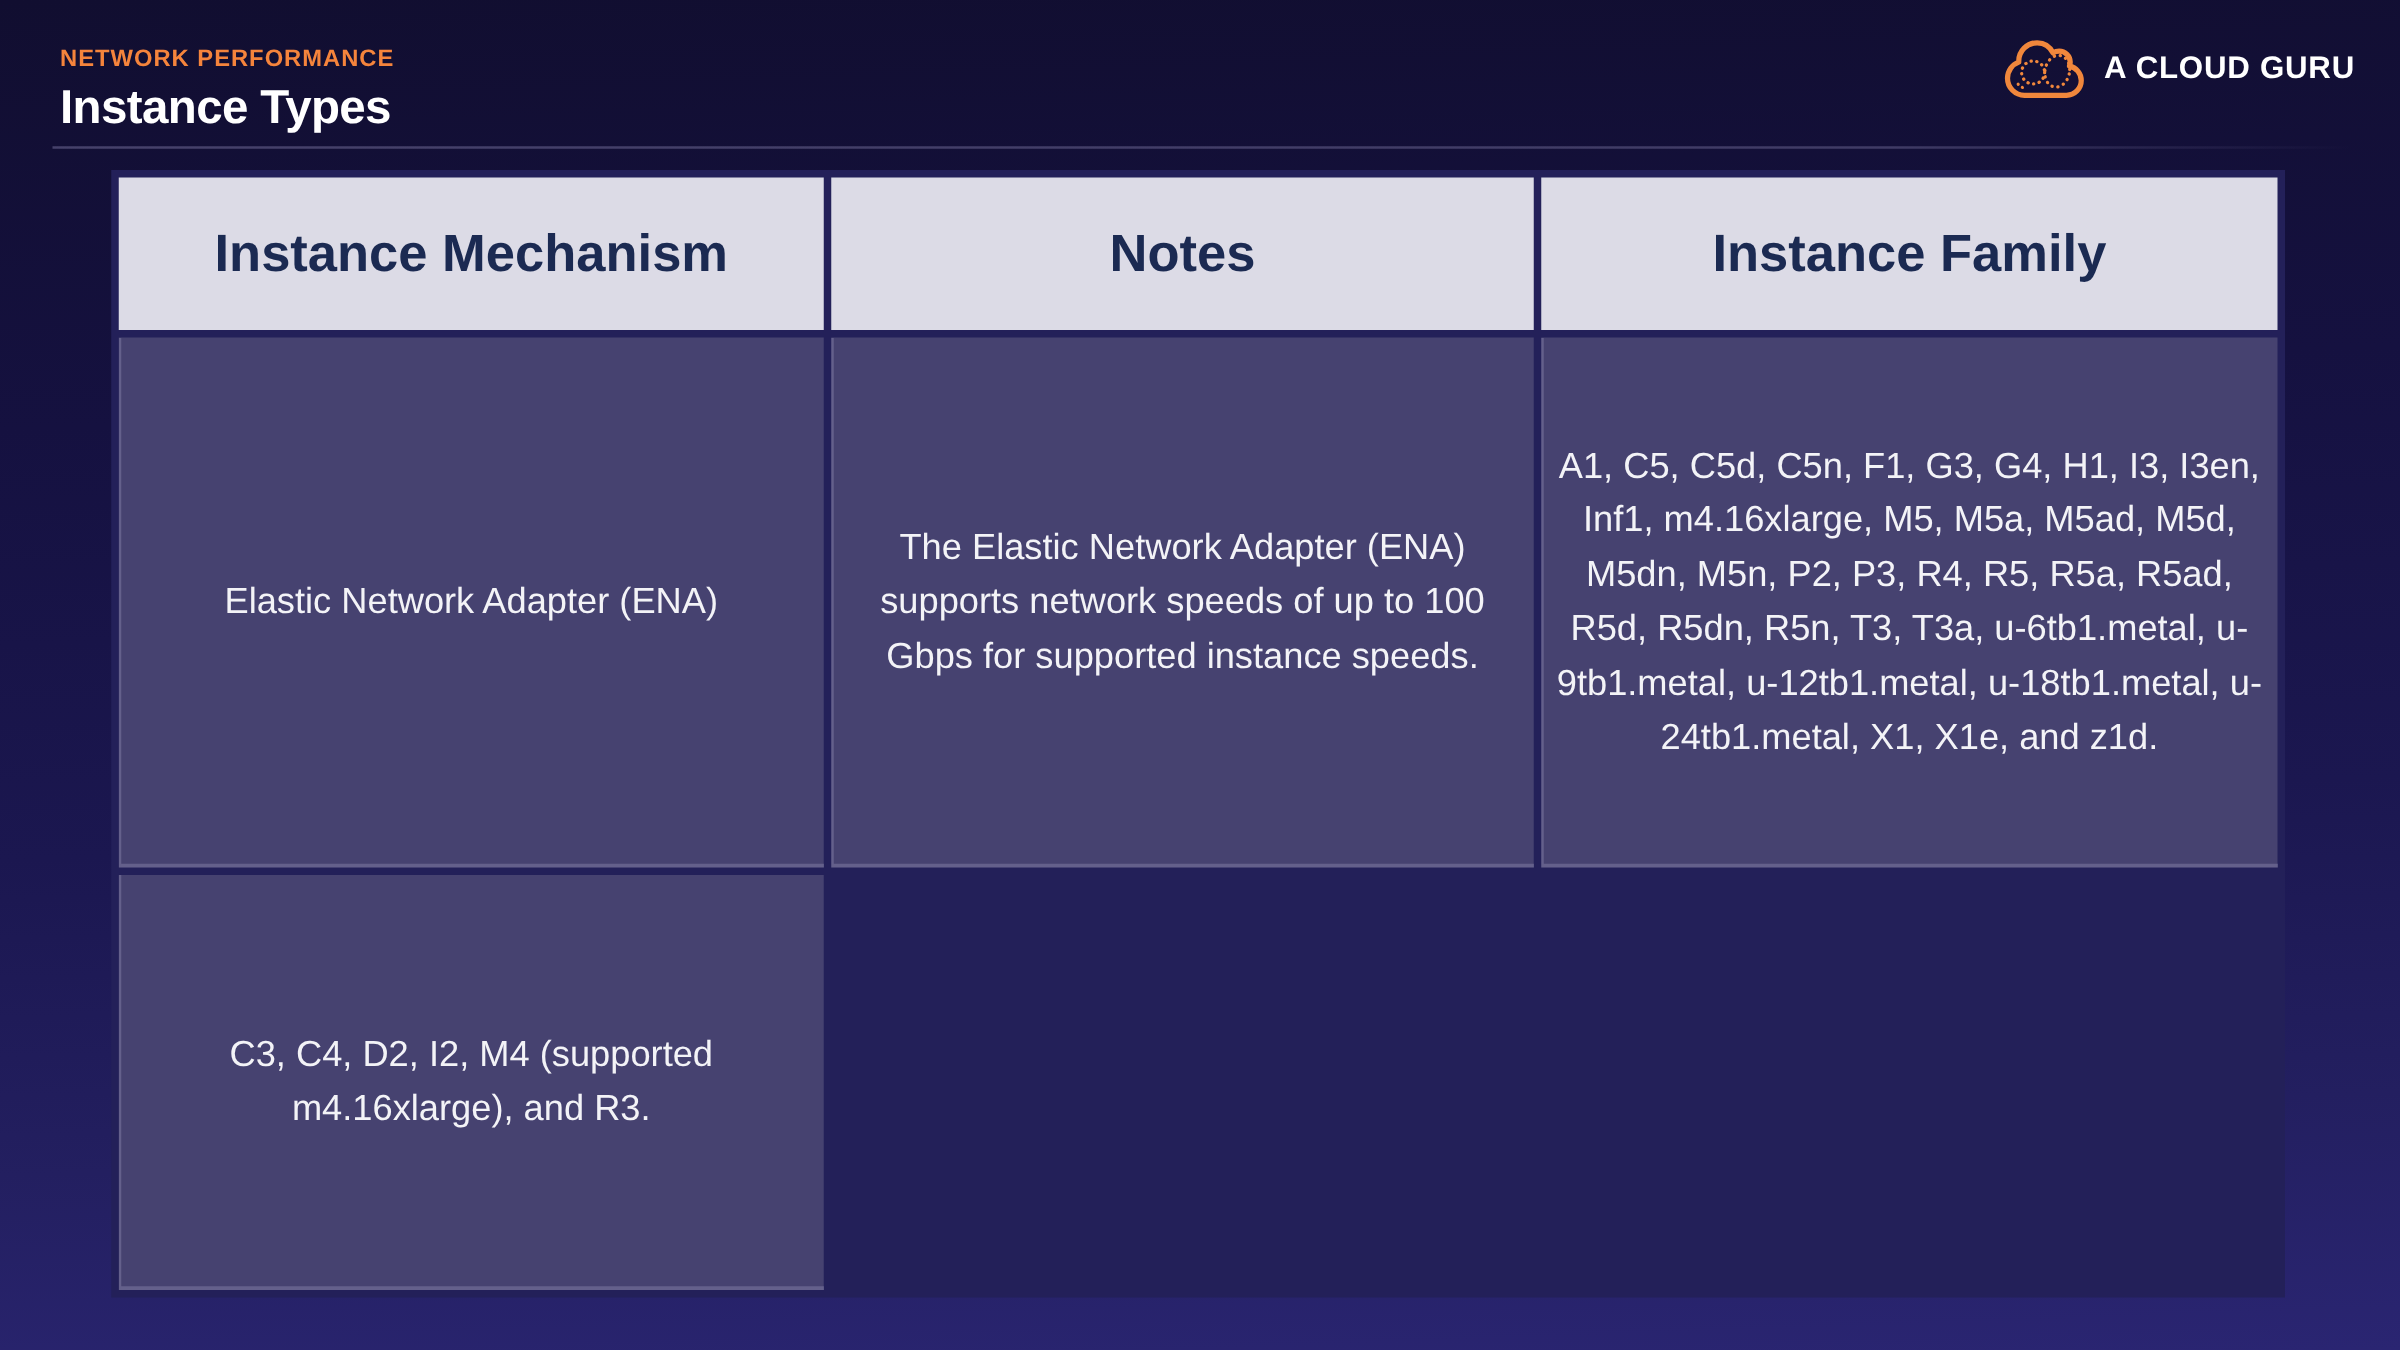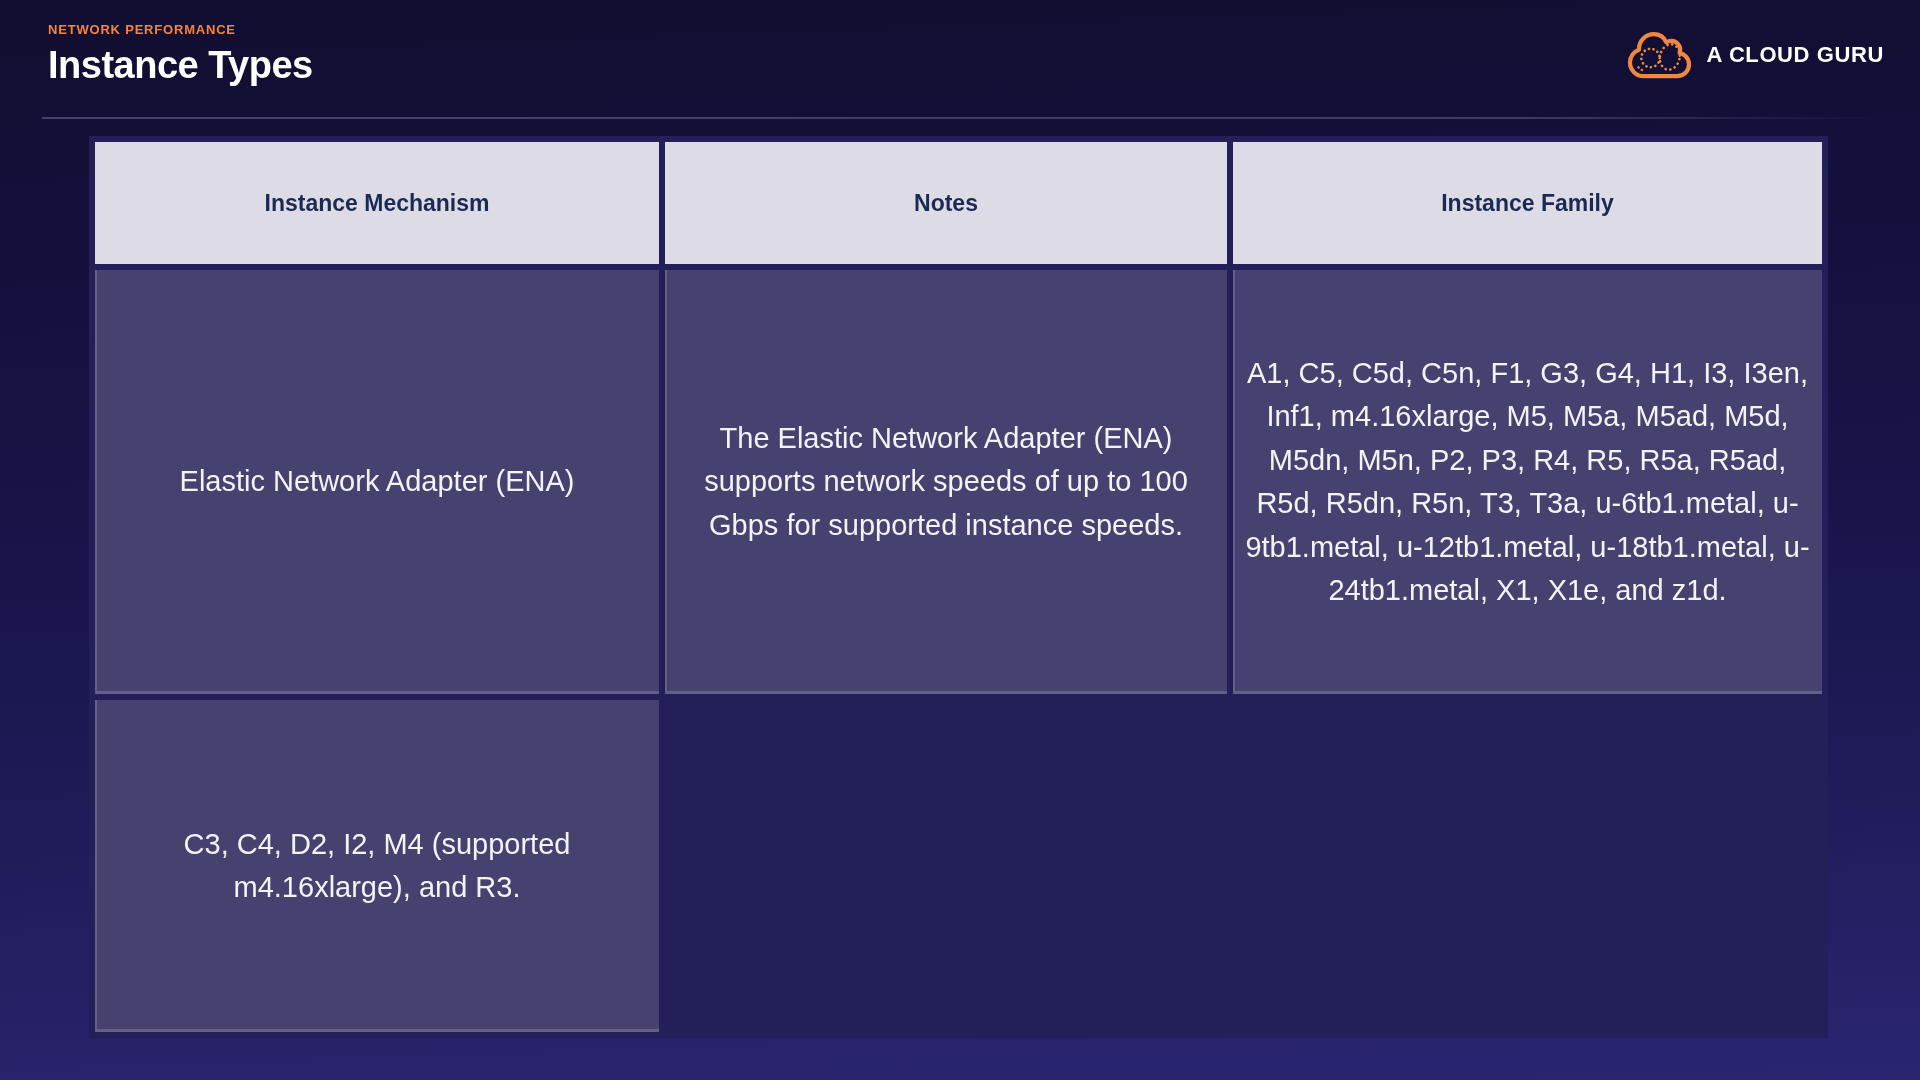--- a/index.html
+++ b/index.html
@@ -17,25 +17,25 @@
 
   
   .slide-header {
     position: absolute;
     top: 22px;
     left: 48px;
     right: 40px;
   }
   .eyebrow {
     color: #F5843C;
-    font-size: 13px;
+    font-size: 19px;
     font-weight: bold;
     letter-spacing: 0.8px;
     line-height: 1;
-    margin: 1px 0 10px 0;
+    margin: 16px 0 10px 0;
   }
   .page-title {
     color: #ffffff;
     font-size: 38px;
     font-weight: bold;
     letter-spacing: -0.5px;
     line-height: 1;
     margin: 0;
   }
   .header-divider {
@@ -55,21 +55,21 @@
     position: absolute;
     top: 28px;
     right: 36px;
     display: flex;
     align-items: center;
     gap: 14px;
   }
   .cloud-icon svg { display: block; }
   .brand-name {
     color: #ffffff;
-    font-size: 22px;
+    font-size: 25px;
     font-weight: bold;
     letter-spacing: 0.6px;
     white-space: nowrap;
   }
 
   
   .instance-table {
     position: absolute;
     left: 89px;
     top: 136px;
@@ -79,21 +79,21 @@
     padding: 6px;
     box-sizing: border-box;
     display: grid;
     grid-template-columns: 564fr 562fr 589fr;
     grid-template-rows: 122px 424px 332px;
     gap: 6px;
   }
   .th {
     background: #DCDBE6;
     color: #1B2A52;
-    font-size: 23px;
+    font-size: 42px;
     font-weight: bold;
     display: flex;
     align-items: center;
     justify-content: center;
     text-align: center;
   }
   .td {
     background: #464270;
     color: #F3F3F7;
     font-size: 29px;

